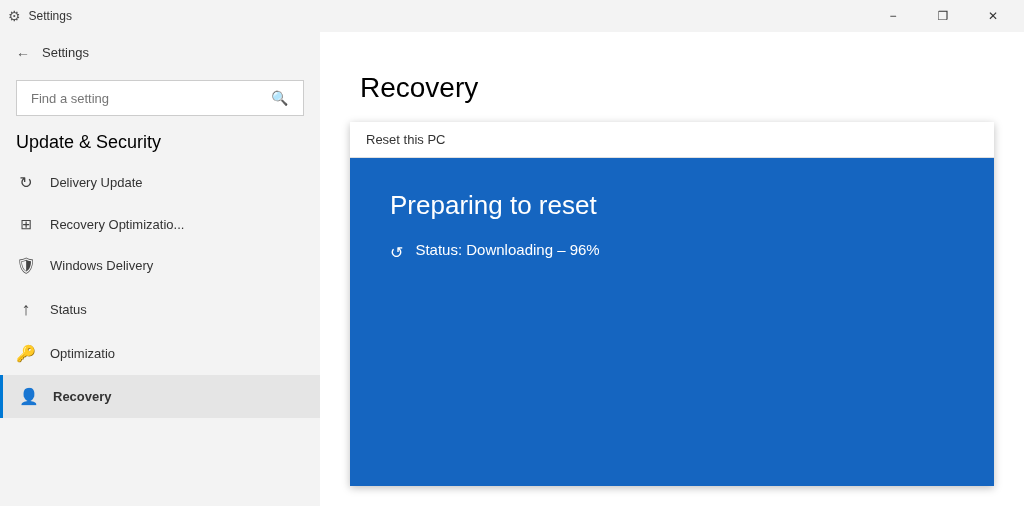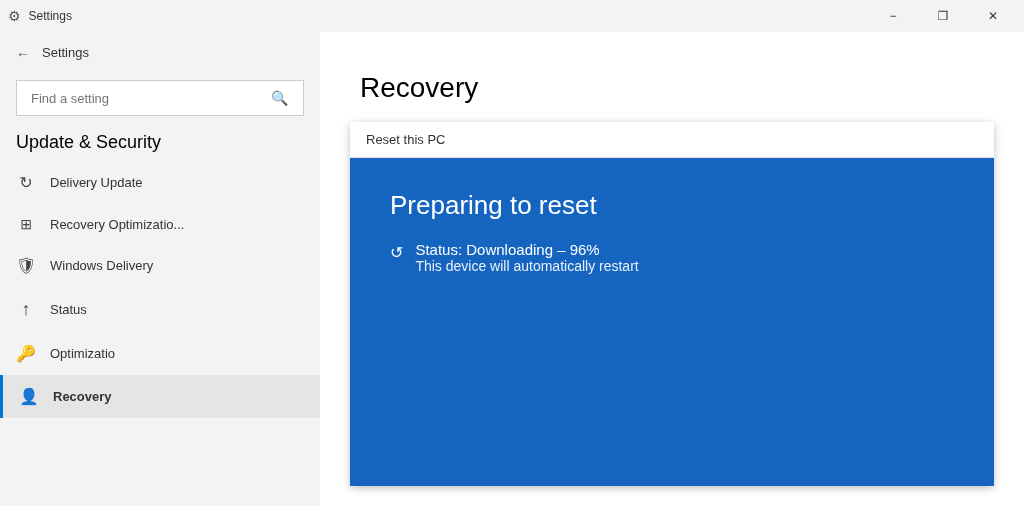--- a/index.html
+++ b/index.html
@@ -268,19 +268,18 @@
     <div class="main-subtitle">Reset this PC</div>
 
     <div class="reset-dialog">
       <div class="reset-dialog-titlebar">Reset this PC</div>
       <div class="reset-dialog-body">
         <div class="preparing-title">Preparing to reset</div>
         <div class="status-row">
           <span class="spinner-icon">↺</span>
           <div class="status-text-block">
             <span class="status-downloading">Status: Downloading – 96%</span>
-            <span class="status-restart">This device will automatically restart</span>
           </div>
         </div>
       </div>
     </div>
   </div>
 </div>
 
 </body></html>

